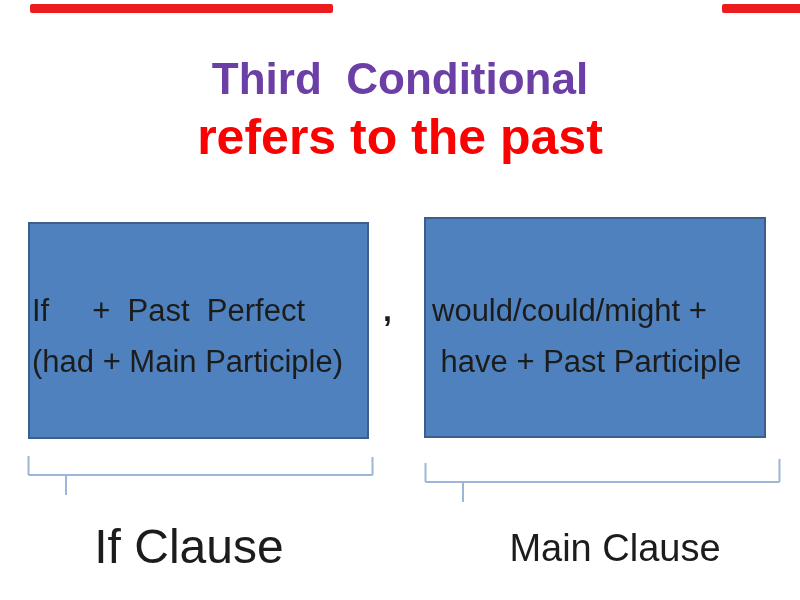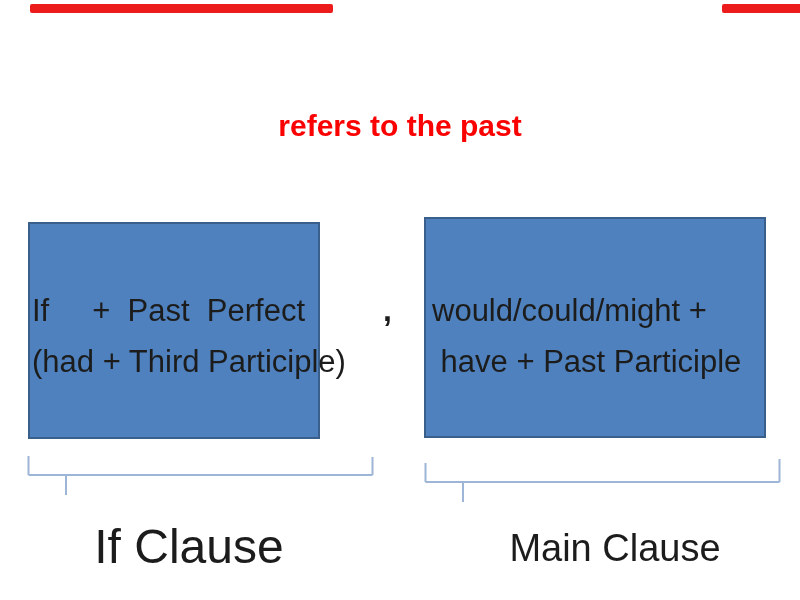--- a/index.html
+++ b/index.html
@@ -16,28 +16,28 @@
     background:var(--bar-red,#ed1c1c);
     border-radius:2px;
   }
   .top-bar.left{left:30px;width:303px;}
   .top-bar.right{left:722px;width:78px;border-radius:2px 0 0 2px;}
   .title-line{
     position:absolute;left:0;width:800px;
     text-align:center;font-weight:bold;white-space:pre;
   }
   .title-line.l1{top:54px;font-size:44px;line-height:1.15;color:var(--title-purple,#6b3fa5);}
-  .title-line.l2{top:109px;font-size:30px;line-height:1.15;color:var(--title-red,#fb0202);}
+  .title-line.l2{top:109px;font-size:50px;line-height:1.15;color:var(--title-red,#fb0202);}
   .clause-box{
     position:absolute;
     background:var(--box-fill,#4e81bd);
     border:2px solid var(--box-border,#3a5f8b);
     box-sizing:border-box;
   }
-  .clause-box.if{left:28px;top:222px;width:292px;height:217px;}
+  .clause-box.if{left:28px;top:222px;width:341px;height:217px;}
   .clause-box.main{left:424px;top:217px;width:342px;height:221px;}
   .box-text{
     position:absolute;
     font-size:31px;line-height:51px;
     color:var(--ink,#1c1c1c);
   }
   .box-text span{display:block;white-space:pre;}
   .clause-box.if .box-text{left:2px;top:61px;}
   .clause-box.main .box-text{left:6px;top:66px;}
   .comma{
@@ -56,26 +56,27 @@
   .clause-label.main{left:485px;width:260px;top:527px;font-size:38px;line-height:1.15;}
 </style>
 </head>
 <body>
 
 <div class="slide">
 
   <div class="top-bar left"></div>
   <div class="top-bar right"></div>
 
+  <div class="title-line l1">Third  Conditional</div>
   <div class="title-line l2">refers to the past</div>
 
   <div class="clause-box if">
     <div class="box-text">
       <span>If     +  Past  Perfect</span>
-      <span>(had + Third Participle)</span>
+      <span>(had + Main Participle)</span>
     </div>
   </div>
 
   <div class="comma">,</div>
 
   <div class="clause-box main">
     <div class="box-text">
       <span>would/could/might +</span>
       <span> have + Past Participle</span>
     </div>

